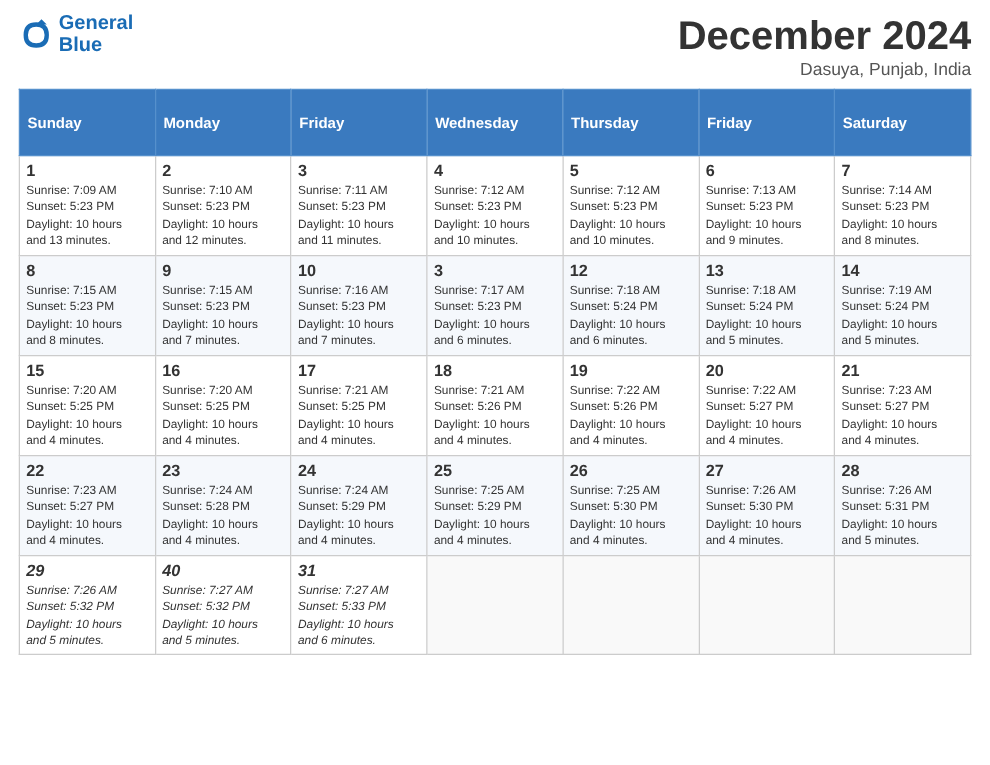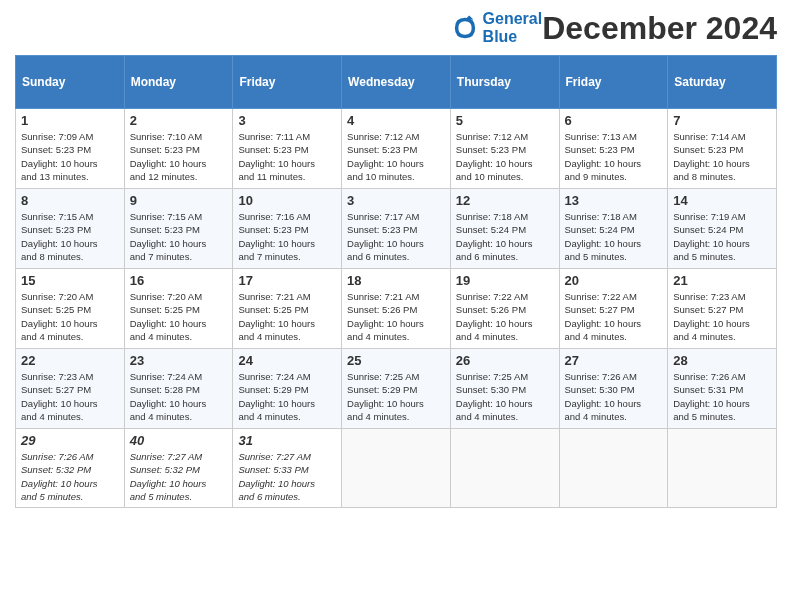--- a/index.html
+++ b/index.html
@@ -12,23 +12,24 @@
       color: #333;
       overflow: hidden;
     }
     .page {
       width: 792px;
       height: 612px;
       padding: 10px 15px;
     }
     .header {
       display: flex;
-      justify-content: flex-end;
+      justify-content: space-between;
       align-items: flex-start;
       margin-bottom: 8px;
+      gap: 40px;
     }
     .logo {
       display: flex;
       align-items: center;
       gap: 4px;
     }
     .logo-text {
       font-size: 16px;
       font-weight: bold;
       color: #333;
@@ -108,20 +109,21 @@
         <path d="M20 8 L26 2 L32 8" fill="#1a6cb5"></path>
         <path d="M32 20 Q32 32 20 32 Q8 32 8 20" fill="none" stroke="#1a6cb5" stroke-width="5"></path>
       </svg>
       <div class="logo-text">
         <div><span>General</span></div>
         <div><span>Blue</span></div>
       </div>
     </div>
     <div class="title-block">
       <div class="month-title">December 2024</div>
+      <div class="location-title">Dasuya, Punjab, India</div>
     </div>
   </div>
 
   <table class="calendar">
     <thead>
       <tr id="header-row">
           <th>Sunday</th>
           <th>Monday</th>
           <th>Friday</th>
           <th>Wednesday</th>

